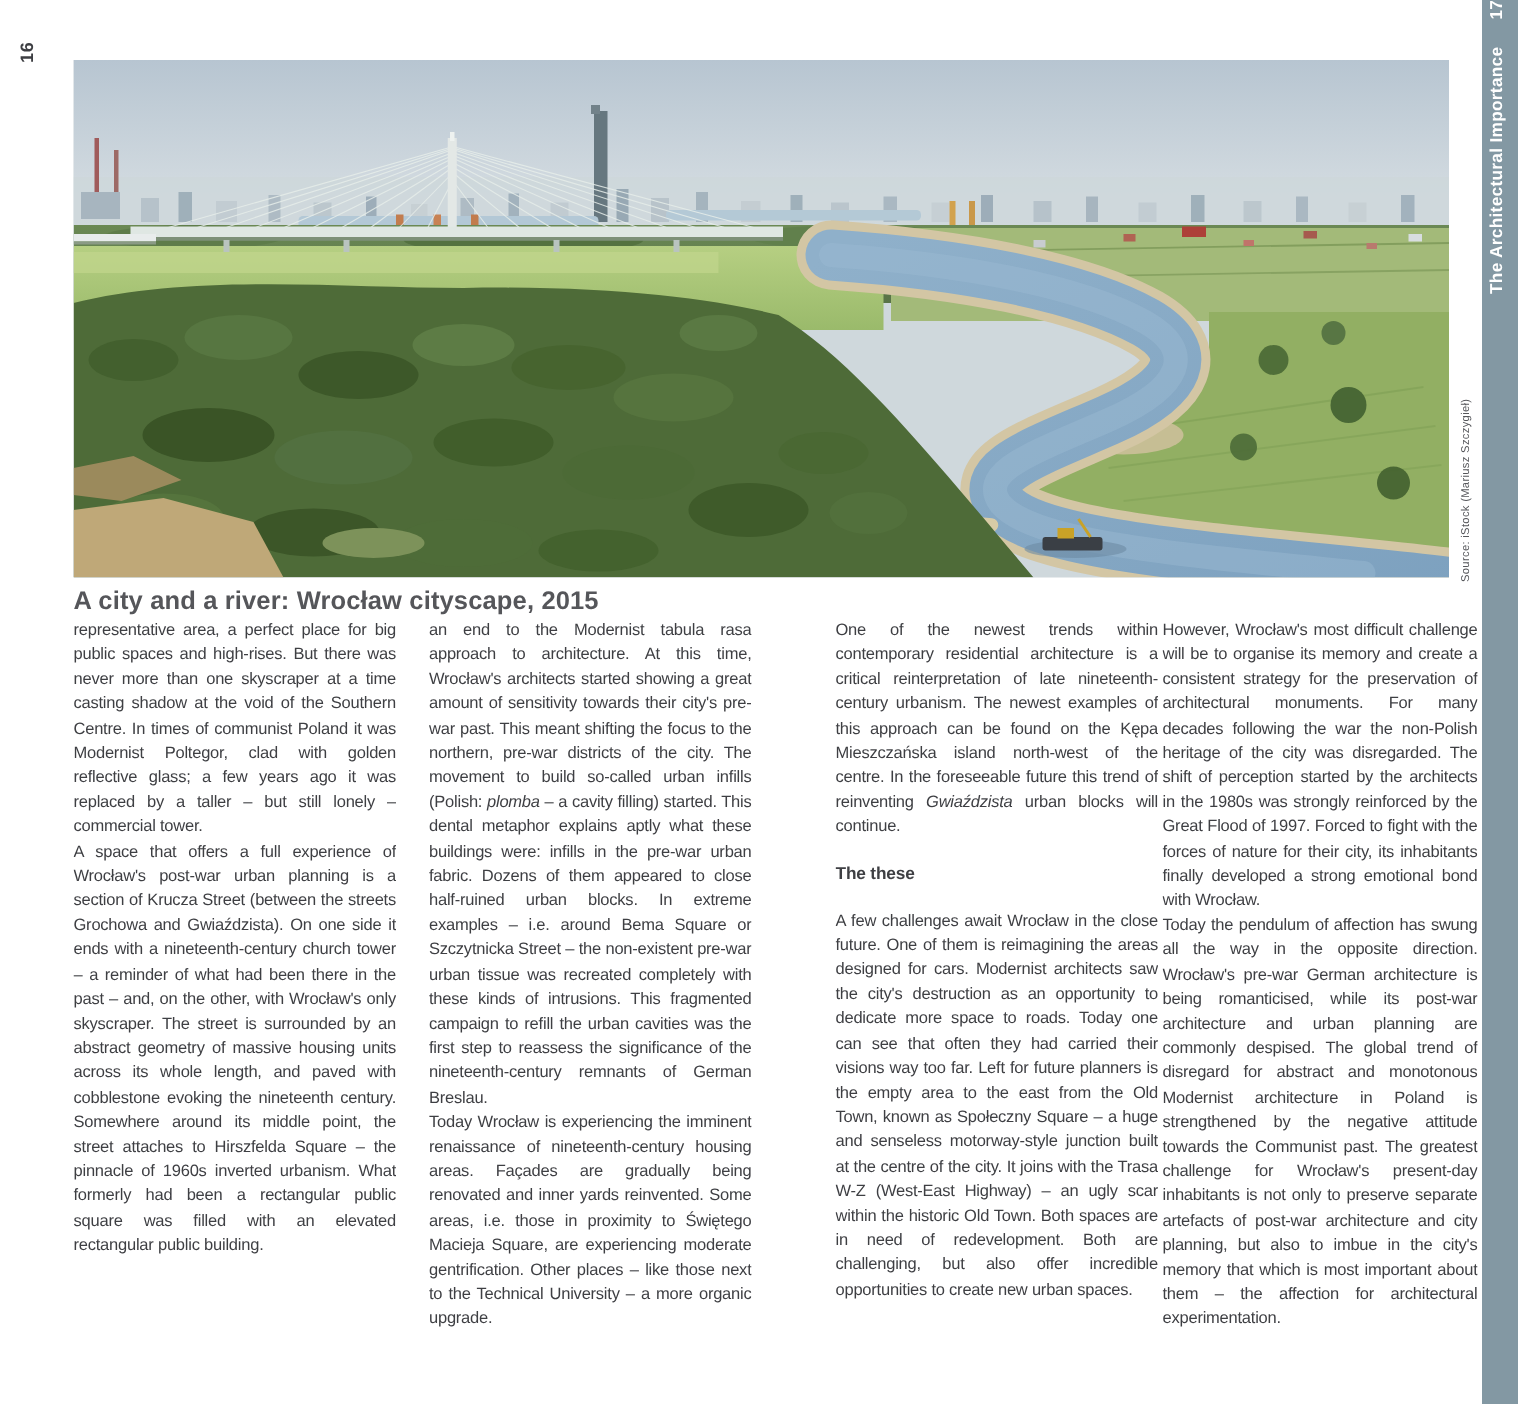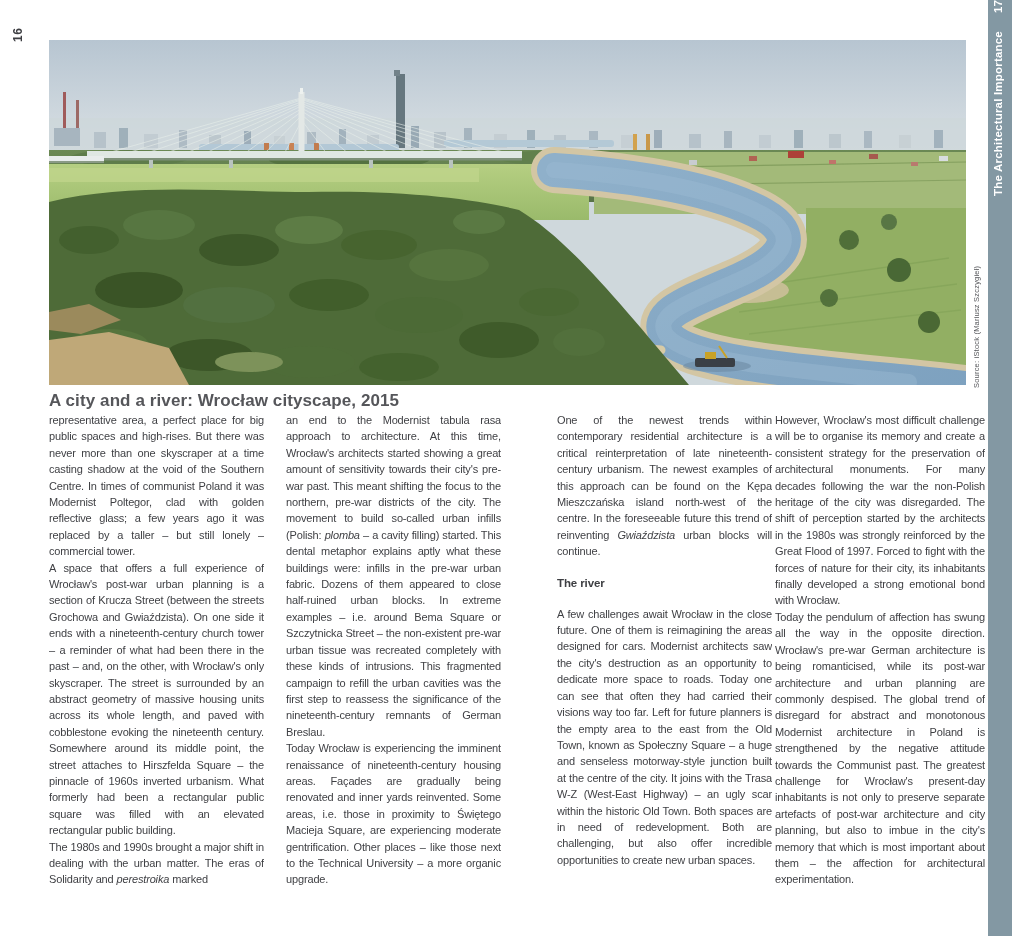--- a/index.html
+++ b/index.html
@@ -251,29 +251,28 @@
   </svg>
 </div>
 
 <div class="credit">Source: iStock (Mariusz Szczygieł)</div>
 
 <div class="caption">A city and a river: Wrocław cityscape, 2015</div>
 
 <div class="col col-1">
   <p>representative area, a perfect place for big public spaces and high-rises. But there was never more than one skyscraper at a time casting shadow at the void of the Southern Centre. In times of communist Poland it was Modernist Poltegor, clad with golden reflective glass; a few years ago it was replaced by a taller – but still lonely – commercial tower.</p>
   <p>A space that offers a full experience of Wrocław's post-war urban planning is a section of Krucza Street (between the streets Grochowa and Gwiaździsta). On one side it ends with a nineteenth-century church tower – a reminder of what had been there in the past – and, on the other, with Wrocław's only skyscraper. The street is surrounded by an abstract geometry of massive housing units across its whole length, and paved with cobblestone evoking the nineteenth century. Somewhere around its middle point, the street attaches to Hirszfelda Square – the pinnacle of 1960s inverted urbanism. What formerly had been a rectangular public square was filled with an elevated rectangular public building.</p>
-  <p>The 1980s and 1990s brought a major shift in dealing with the urban matter. The eras of Solidarity and <i>perestroika</i> marked</p>
 </div>
 <div class="col col-2">
   <p>an end to the Modernist tabula rasa approach to architecture. At this time, Wrocław's architects started showing a great amount of sensitivity towards their city's pre-war past. This meant shifting the focus to the northern, pre-war districts of the city. The movement to build so-called urban infills (Polish: <i>plomba</i> – a cavity filling) started. This dental metaphor explains aptly what these buildings were: infills in the pre-war urban fabric. Dozens of them appeared to close half-ruined urban blocks. In extreme examples – i.e. around Bema Square or Szczytnicka Street – the non-existent pre-war urban tissue was recreated completely with these kinds of intrusions. This fragmented campaign to refill the urban cavities was the first step to reassess the significance of the nineteenth-century remnants of German Breslau.</p>
   <p>Today Wrocław is experiencing the imminent renaissance of nineteenth-century housing areas. Façades are gradually being renovated and inner yards reinvented. Some areas, i.e. those in proximity to Świętego Macieja Square, are experiencing moderate gentrification. Other places – like those next to the Technical University – a more organic upgrade.</p>
 </div>
 <div class="col col-3">
   <p>One of the newest trends within contemporary residential architecture is a critical reinterpretation of late nineteenth-century urbanism. The newest examples of this approach can be found on the Kępa Mieszczańska island north-west of the centre. In the foreseeable future this trend of reinventing <i>Gwiaździsta</i> urban blocks will continue.</p>
-  <h3>The river</h3>
+  <h3>The these</h3>
   <p>A few challenges await Wrocław in the close future. One of them is reimagining the areas designed for cars. Modernist architects saw the city's destruction as an opportunity to dedicate more space to roads. Today one can see that often they had carried their visions way too far. Left for future planners is the empty area to the east from the Old Town, known as Społeczny Square – a huge and senseless motorway-style junction built at the centre of the city. It joins with the Trasa W-Z (West-East Highway) – an ugly scar within the historic Old Town. Both spaces are in need of redevelopment. Both are challenging, but also offer incredible opportunities to create new urban spaces.</p>
 </div>
 <div class="col col-4">
   <p>However, Wrocław's most difficult challenge will be to organise its memory and create a consistent strategy for the preservation of architectural monuments. For many decades following the war the non-Polish heritage of the city was disregarded. The shift of perception started by the architects in the 1980s was strongly reinforced by the Great Flood of 1997. Forced to fight with the forces of nature for their city, its inhabitants finally developed a strong emotional bond with Wrocław.</p>
   <p>Today the pendulum of affection has swung all the way in the opposite direction. Wrocław's pre-war German architecture is being romanticised, while its post-war architecture and urban planning are commonly despised. The global trend of disregard for abstract and monotonous Modernist architecture in Poland is strengthened by the negative attitude towards the Communist past. The greatest challenge for Wrocław's present-day inhabitants is not only to preserve separate artefacts of post-war architecture and city planning, but also to imbue in the city's memory that which is most important about them – the affection for architectural experimentation.</p>
 </div>
 
 <div class="sidebar" style="background: rgb(131, 152, 163);">
   <div class="sidebar-text">
     <span>The Architectural Importance</span><span class="num">17</span>

